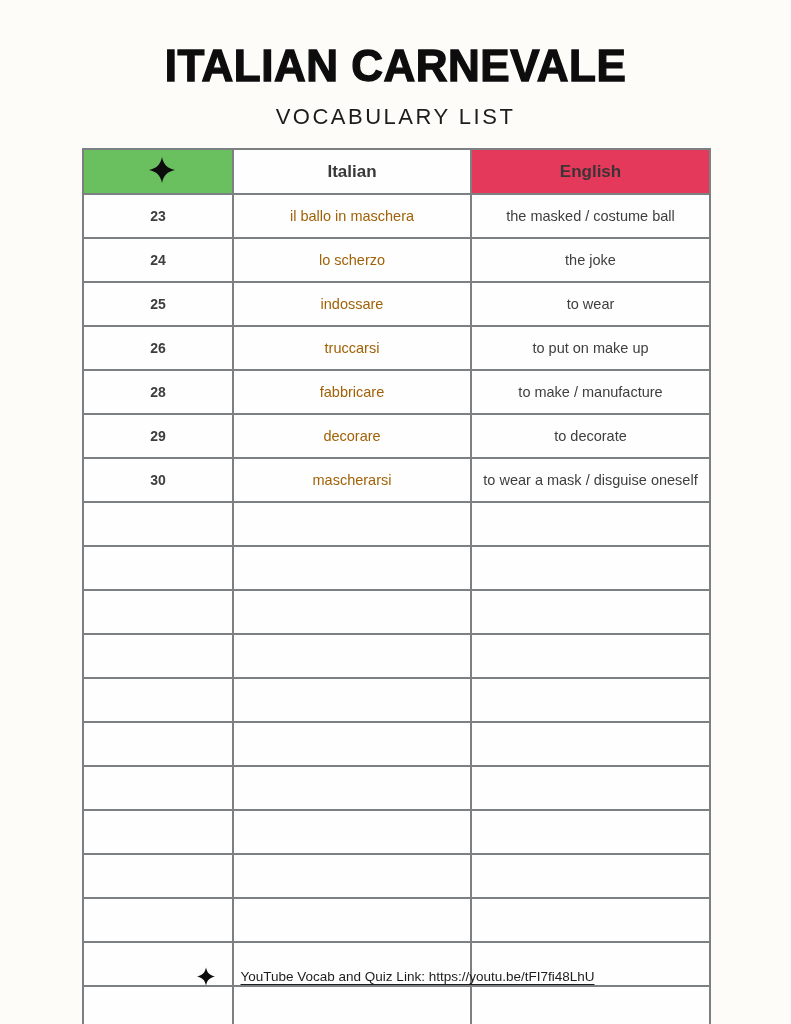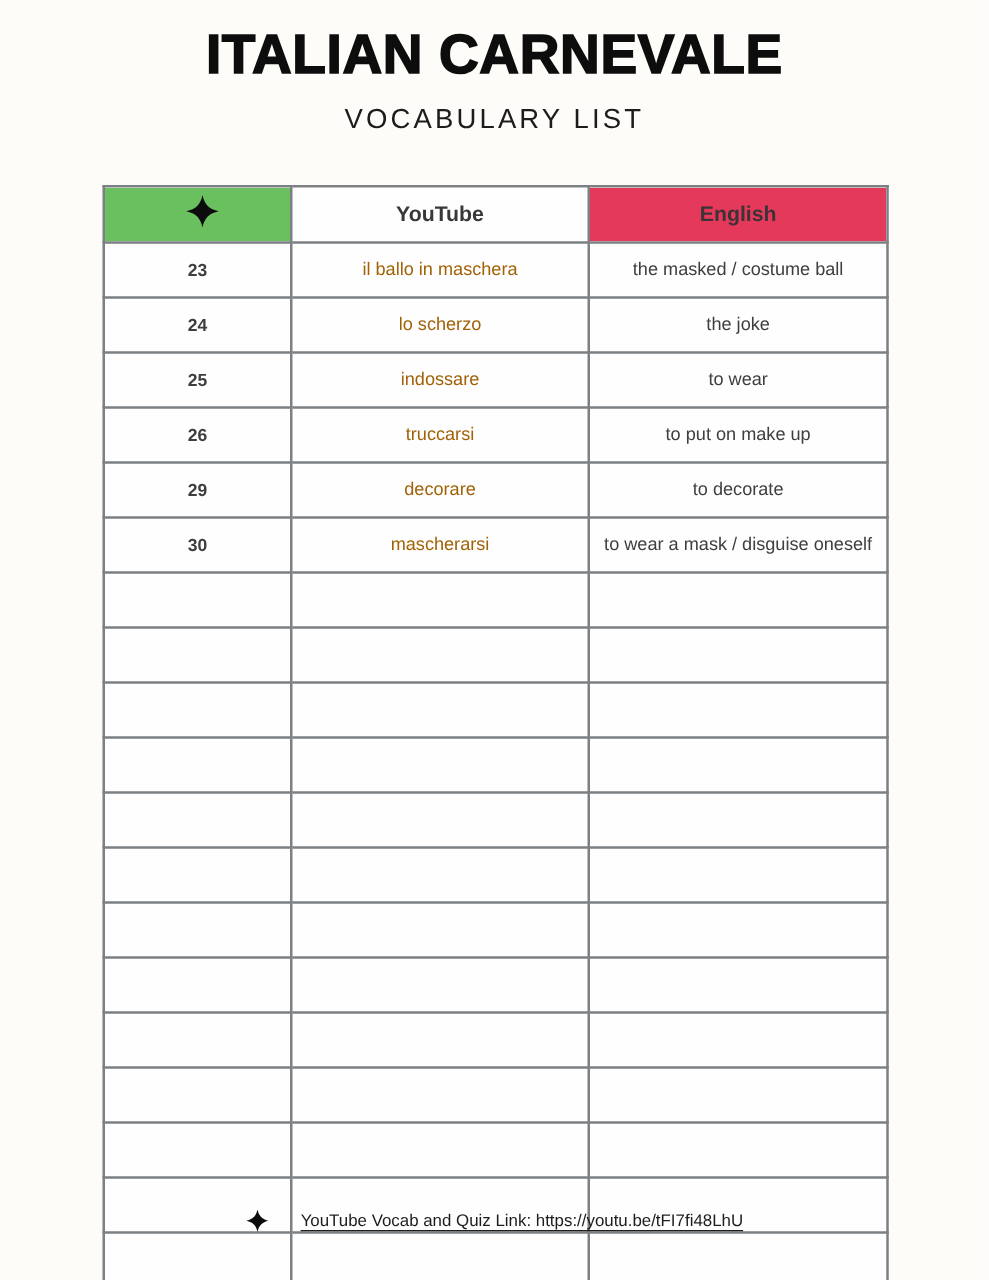--- a/index.html
+++ b/index.html
@@ -8,21 +8,21 @@
     background: #fdfcf9;
     font-family: "Liberation Sans", "DejaVu Sans", sans-serif;
     color: #222;
     overflow: hidden;
   }
   .page {
     position: relative;
     width: 791px;
     height: 1024px;
   }
-  .doc-header { text-align: center; padding-top: 20px; }
+  .doc-header { text-align: center; padding-top: 42px; }
   .doc-title {
     font-size: 44px;
     font-weight: bold;
     letter-spacing: 0.5px;
     color: #0d0d0d;
     -webkit-text-stroke: 1.3px #0d0d0d;
     line-height: 1.1;
   }
   .doc-subtitle {
     margin-top: 14px;
@@ -95,21 +95,21 @@
       </colgroup>
     <thead>
       <tr>
         <th class="h-num" style="background: rgb(106, 191, 94);">
           <span class="sparkle">
             <svg width="26" height="30" viewBox="0 0 32 32" aria-hidden="true">
               <path d="M16 0 C18 9.5 22.5 14 32 16 C22.5 18 18 22.5 16 32 C14 22.5 9.5 18 0 16 C9.5 14 14 9.5 16 0 Z" fill="#0c0c0c"></path>
             </svg>
           </span>
         </th>
-        <th class="h-ita" style="background: rgb(254, 254, 254);">YouTube</th>
+        <th class="h-ita" style="background: rgb(254, 254, 254);">Italian</th>
         <th class="h-eng" style="background: rgb(229, 57, 91);">English</th>
       </tr>
     </thead>
     <tbody>
         <tr>
           <td class="cell-num">23</td>
           <td class="cell-italian">il ballo in maschera</td>
           <td class="cell-english">the masked / costume ball</td>
         </tr>
         <tr>
@@ -119,20 +119,25 @@
         </tr>
         <tr>
           <td class="cell-num">25</td>
           <td class="cell-italian">indossare</td>
           <td class="cell-english">to wear</td>
         </tr>
         <tr>
           <td class="cell-num">26</td>
           <td class="cell-italian">truccarsi</td>
           <td class="cell-english">to put on make up</td>
+        </tr>
+        <tr>
+          <td class="cell-num">28</td>
+          <td class="cell-italian">fabbricare</td>
+          <td class="cell-english">to make / manufacture</td>
         </tr>
         <tr>
           <td class="cell-num">29</td>
           <td class="cell-italian">decorare</td>
           <td class="cell-english">to decorate</td>
         </tr>
         <tr>
           <td class="cell-num">30</td>
           <td class="cell-italian">mascherarsi</td>
           <td class="cell-english">to wear a mask / disguise oneself</td>

